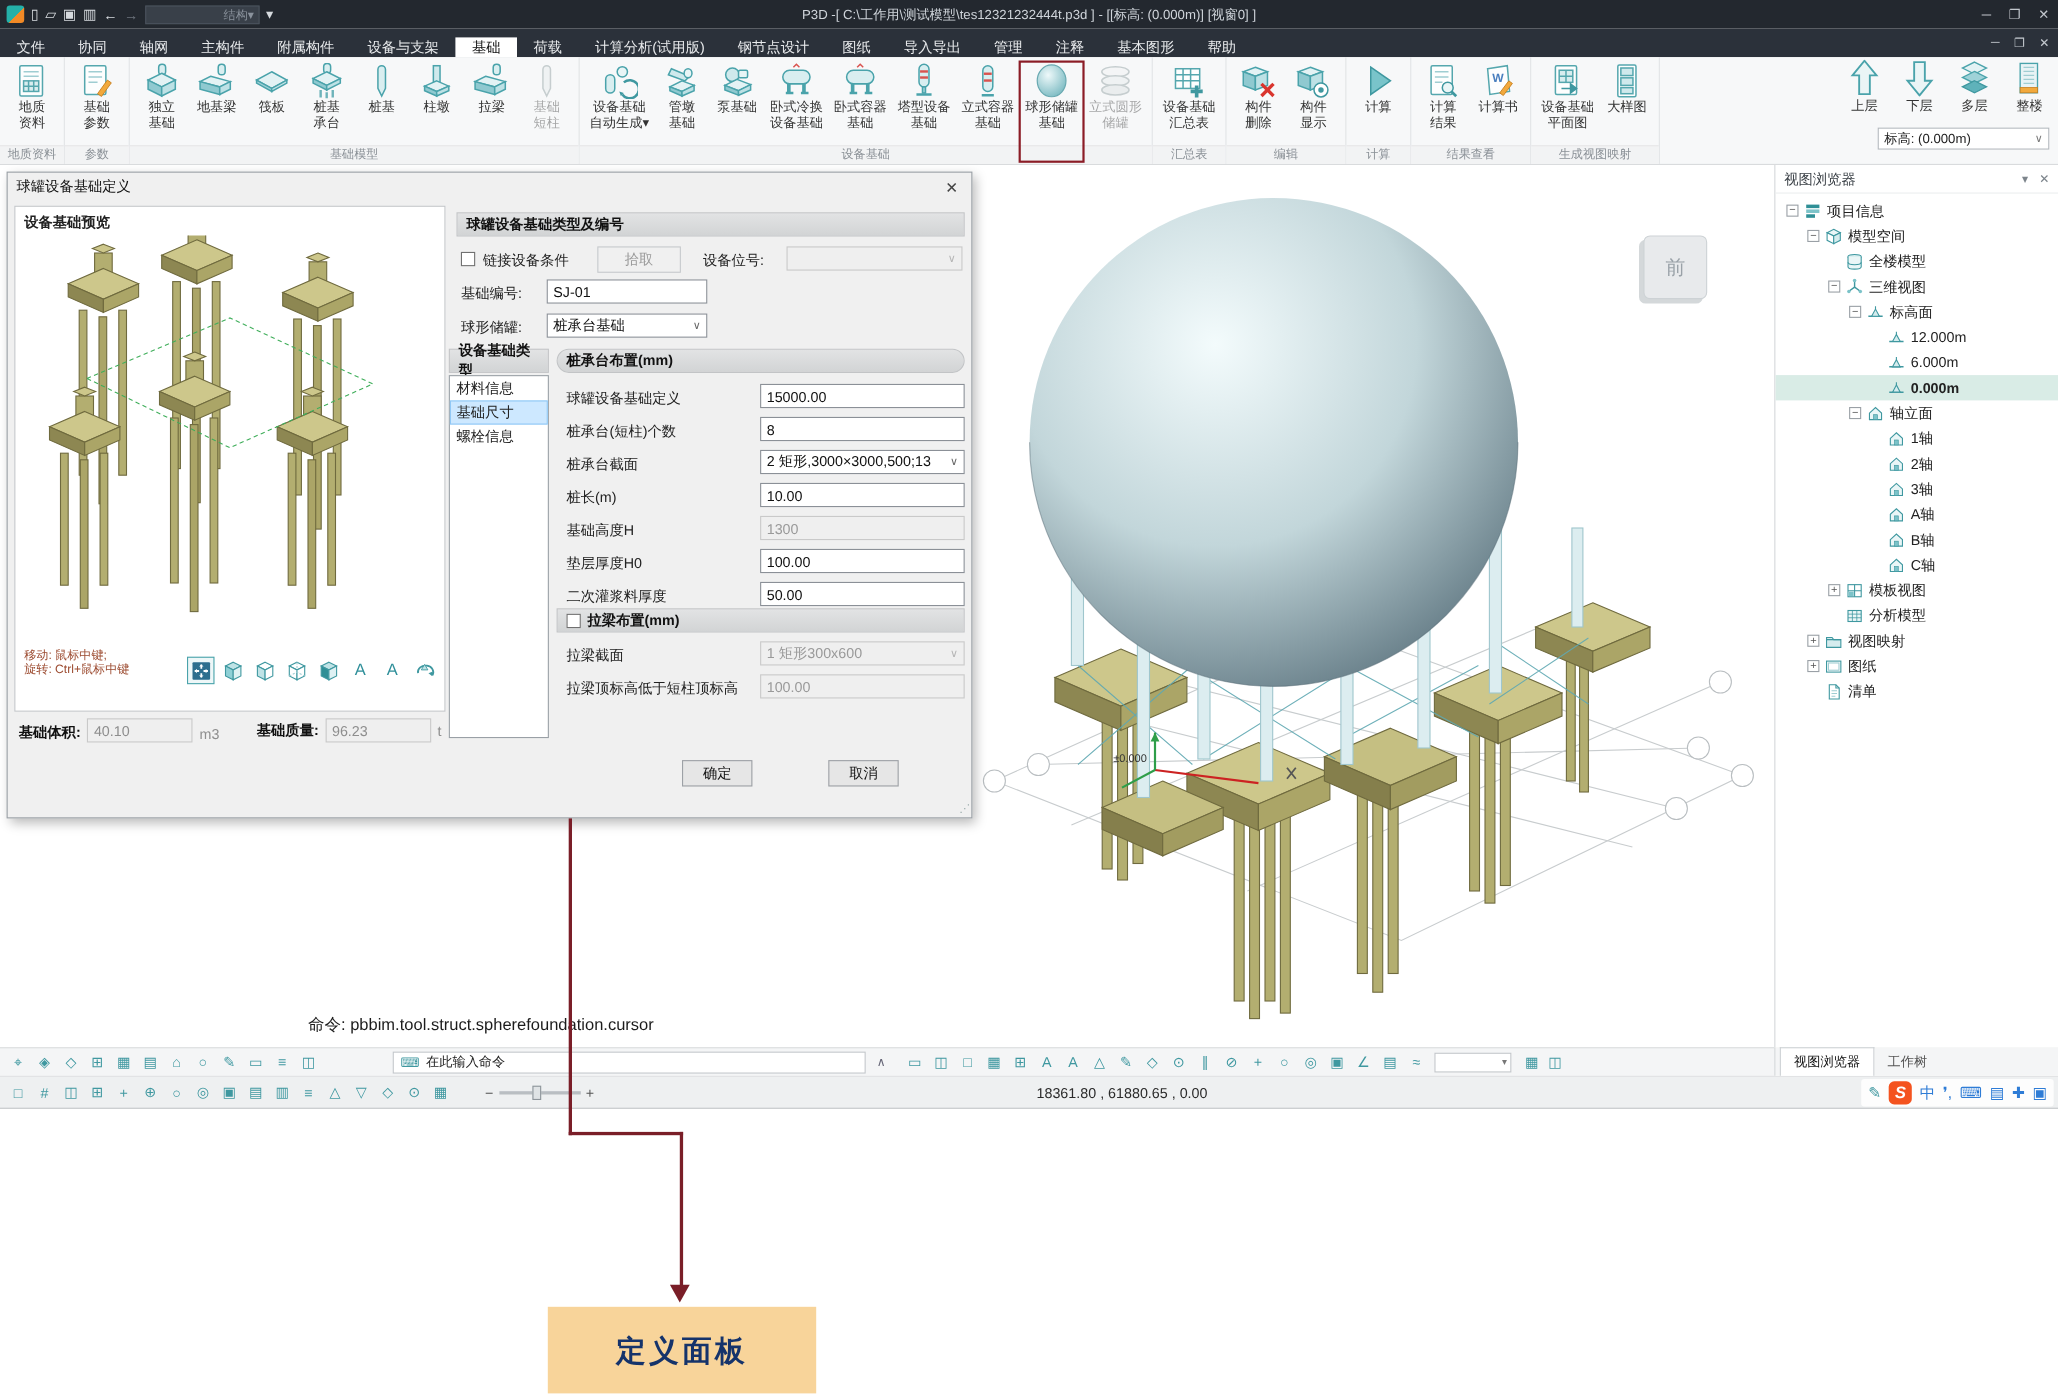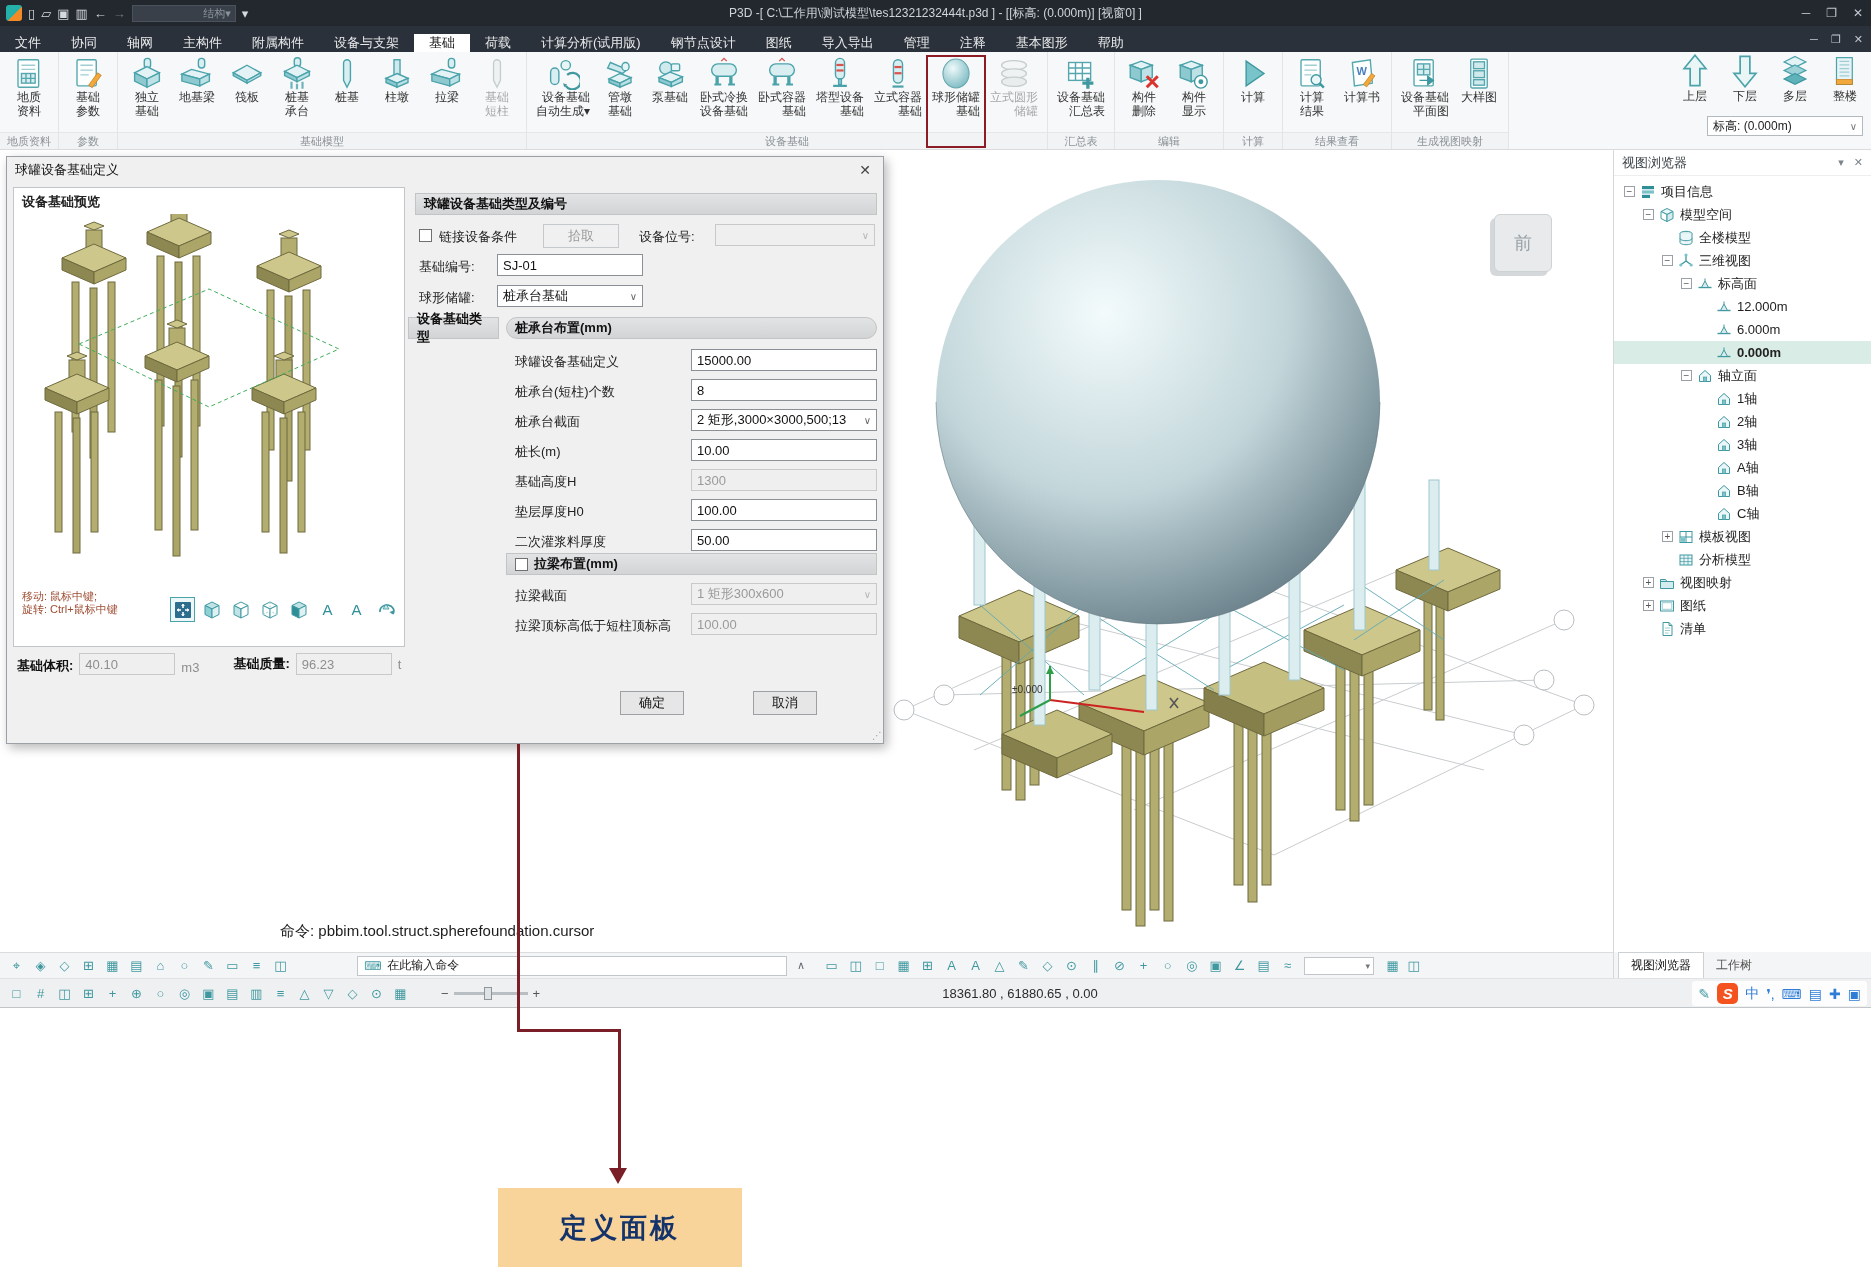--- a/index.html
+++ b/index.html
@@ -28,21 +28,21 @@
   .doc-ctrls{position:absolute;right:8px;top:26px;height:26px;display:flex;gap:13px;align-items:center;color:#c2c7cd;font-size:11px;}
 
   
   .ribbon{position:absolute;left:0;top:52px;width:100%;height:98px;background:#f7f8f9;
           border-bottom:1px solid #d9dbdd;display:flex;}
   .rgroup{display:flex;flex-direction:column;border-right:1px solid #e2e4e6;}
   .rbtns{display:flex;flex:1;align-items:stretch;padding:3px 5px 0 5px;gap:2px;}
   .rbtn{position:relative;min-width:48px;padding:2px 4px 0 4px;display:flex;flex-direction:column;
         align-items:center;cursor:pointer;border-radius:2px;}
   .rbtn svg{width:34px;height:33px;flex:0 0 auto;}
-  .rlines{font-size:12px;line-height:14px;color:#333;text-align:right;white-space:nowrap;}
+  .rlines{font-size:12px;line-height:14px;color:#333;text-align:center;white-space:nowrap;}
   .rbtn.disabled{opacity:.42;filter:grayscale(.8);pointer-events:none;}
   .rbtn.highlight::after{content:"";position:absolute;left:-2px;right:-2px;top:0;bottom:-16px;
         border:2px solid #8b1c26;pointer-events:none;z-index:5;}
   .glabel{height:17px;background:#f2f3f4;border-top:1px solid #e6e7e8;font-size:11px;color:#8a9096;
           text-align:center;line-height:16px;white-space:nowrap;padding:0 4px;}
   .ribbon-right{position:absolute;right:6px;top:54px;display:flex;gap:10px;z-index:3;}
   .nav-btn{width:40px;display:flex;flex-direction:column;align-items:center;cursor:pointer;}
   .nav-btn svg{width:30px;height:34px;}
   .nav-btn span{font-size:12px;color:#333;}
   .level-combo{position:absolute;right:8px;top:116px;width:156px;height:20px;background:#fff;
@@ -1043,20 +1043,26 @@
 
       <span class="dlg-label" style="left:412px;top:132px;">球形储罐:</span>
       <div class="dlg-input select" style="left:490px;top:128px;width:146px;">
         <span>桩承台基础</span>
         <span class="car">∨</span>
       </div>
 
       <div class="sec-bar" style="left:401px;top:160px;width:91px;">设备基础类型</div>
       <div class="sec-bar" style="left:499px;top:160px;width:371px;border-radius:11px;">桩承台布置(mm)</div>
 
+      <div class="type-list">
+
+      <div class="type-item">材料信息</div>
+          <div class="type-item selected">基础尺寸</div>
+          <div class="type-item">螺栓信息</div>
+        </div>
 
       <div>
 
       <div class="frow">
             <span class="dlg-label" style="left: 508px; top: 196px;">球罐设备基础定义</span>
             <div class="dlg-input" style="left: 684px; top: 192px; width: 186px;">
               <span>15000.00</span>
 
             </div>
           </div>

